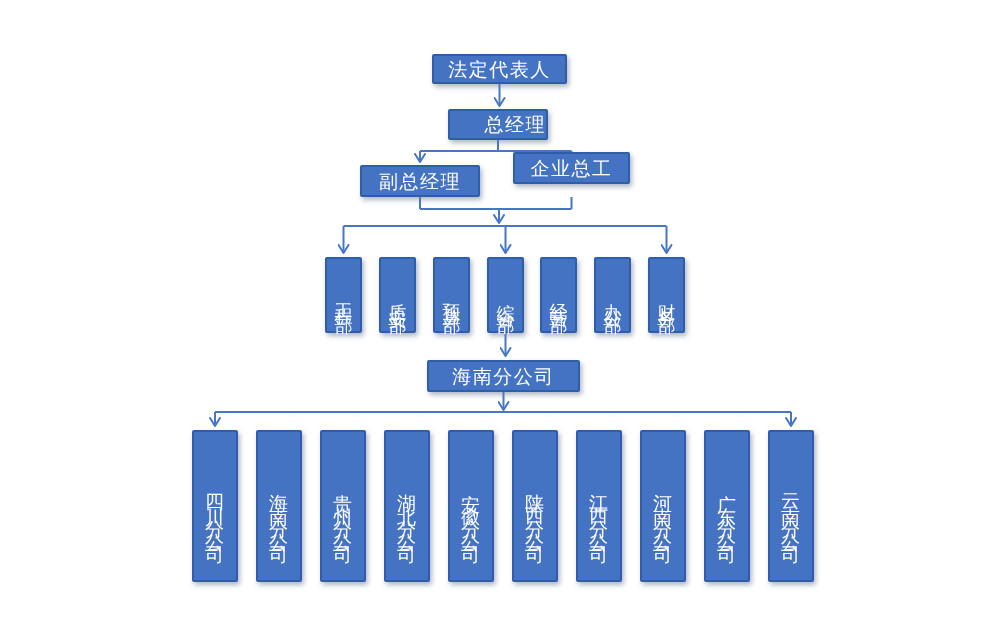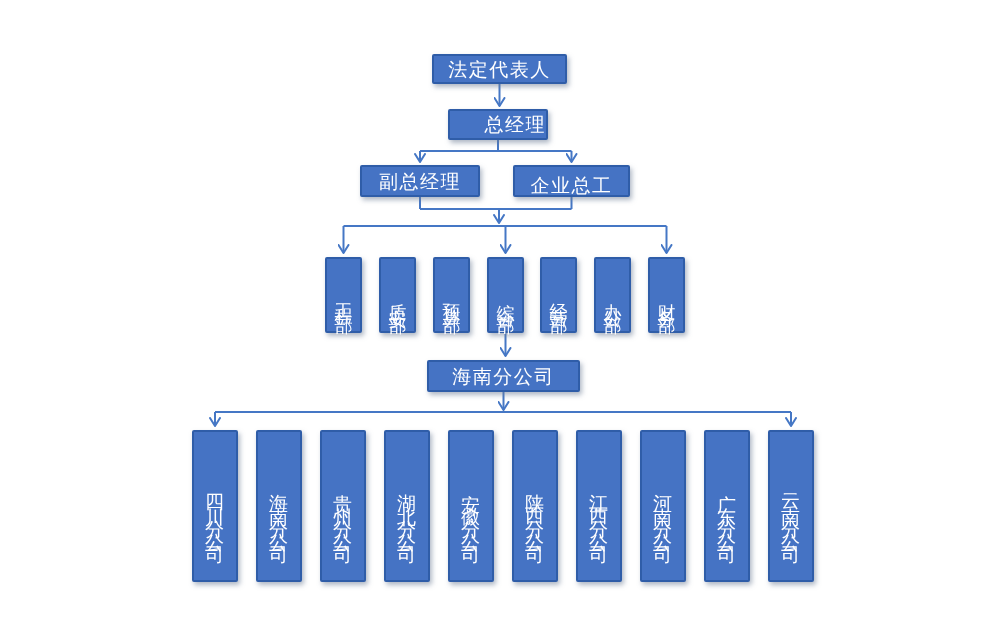--- a/index.html
+++ b/index.html
@@ -124,21 +124,21 @@
     <span class="label">法定代表人</span>
   </div>
 
   <div class="node h" style="left:448px; top:109px; width:100px; height:31px;justify-content:flex-end;">
     <span class="label">总经理</span>
   </div>
 
   <div class="node h" style="left:360px; top:165px; width:120px; height:32px;">
     <span class="label">副总经理</span>
   </div>
-  <div class="node h" style="left:513px; top:165px; width:117px; height:32px;align-items:flex-end;">
+  <div class="node h" style="left:513px; top:152px; width:117px; height:32px;">
     <span class="label">企业总工</span>
   </div>
 
   <div class="node v dept" style="left:325px;">
     <span class="label">工程部</span>
   </div>
   <div class="node v dept" style="left:379px;">
     <span class="label">质安部</span>
   </div>
   <div class="node v dept" style="left:433px;">

